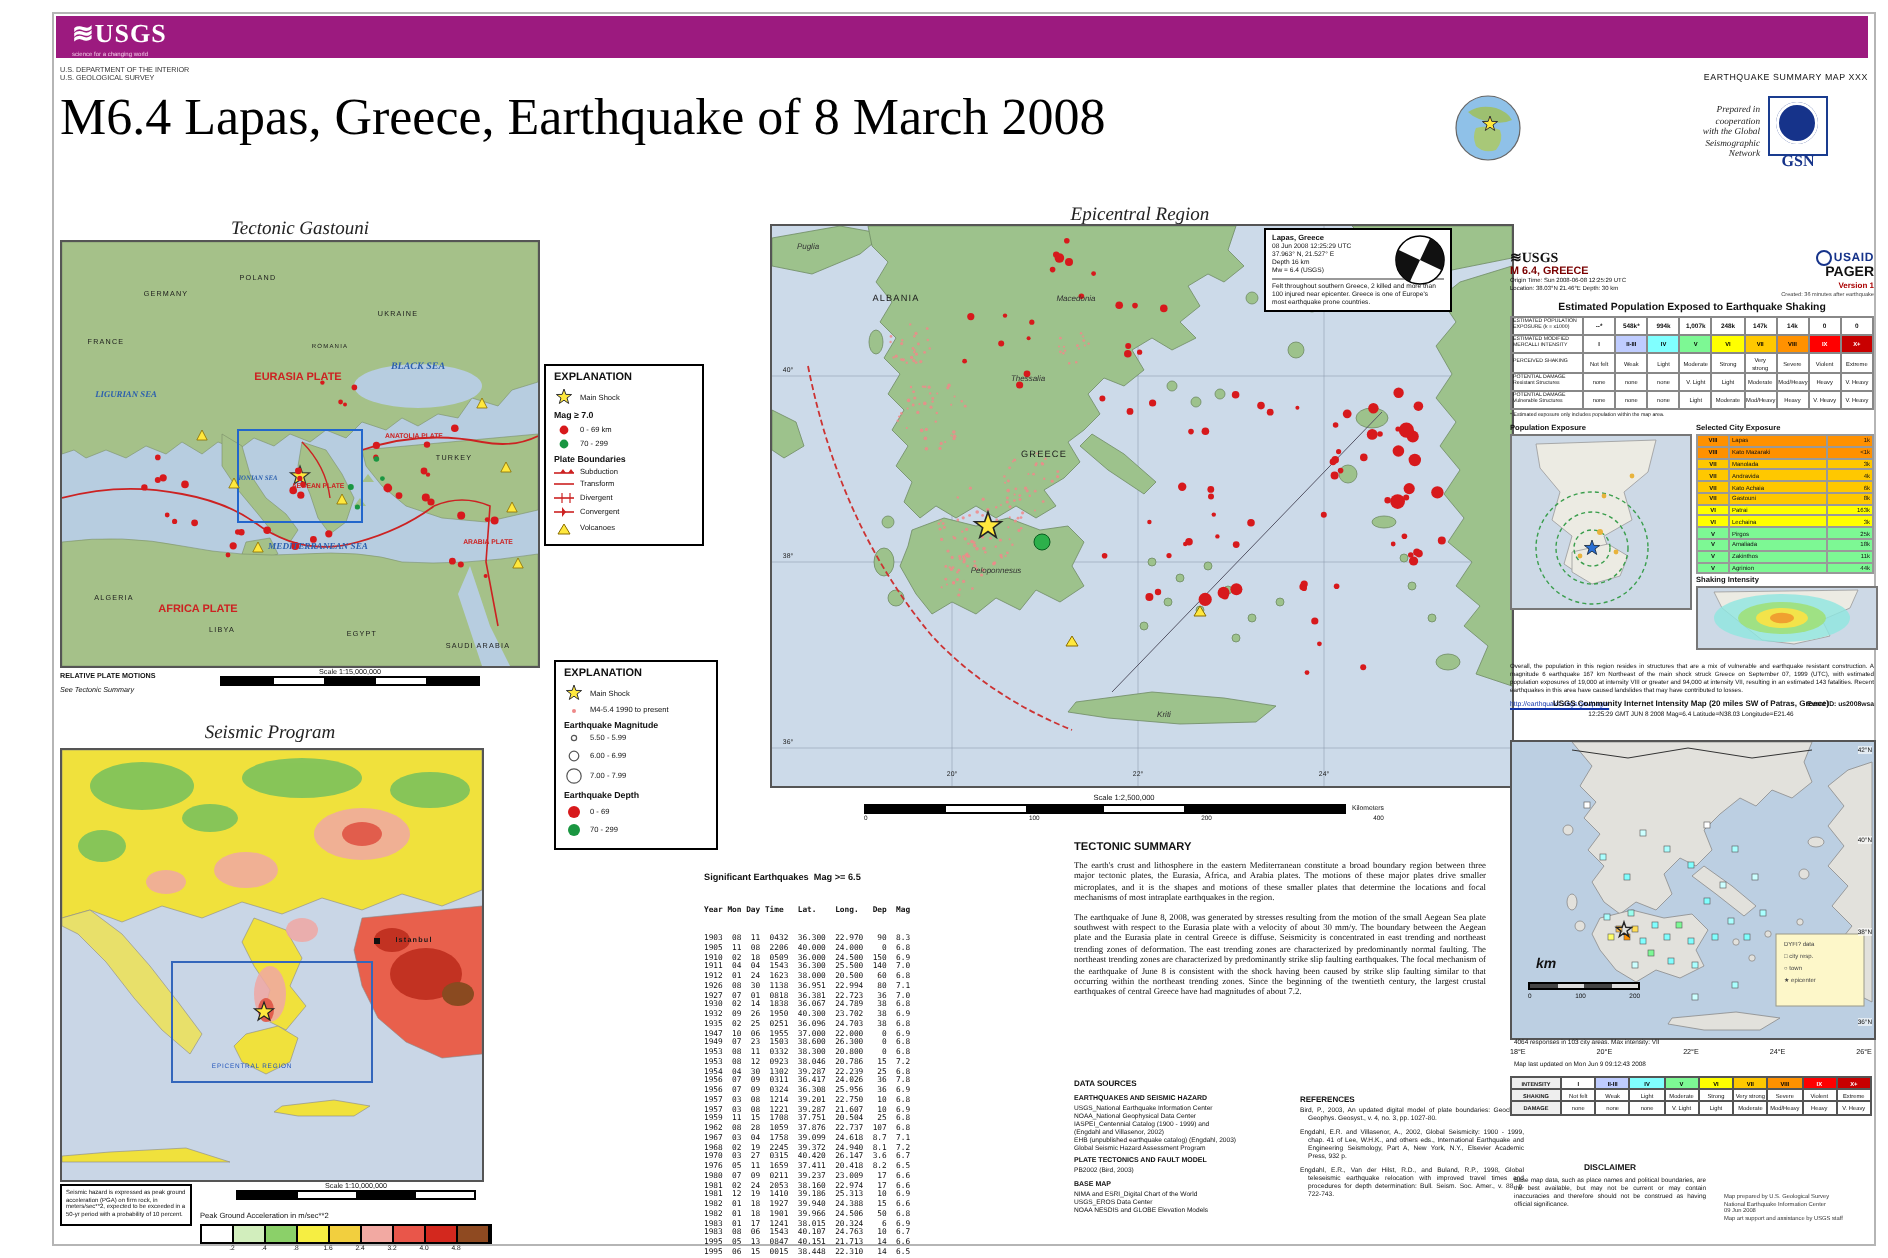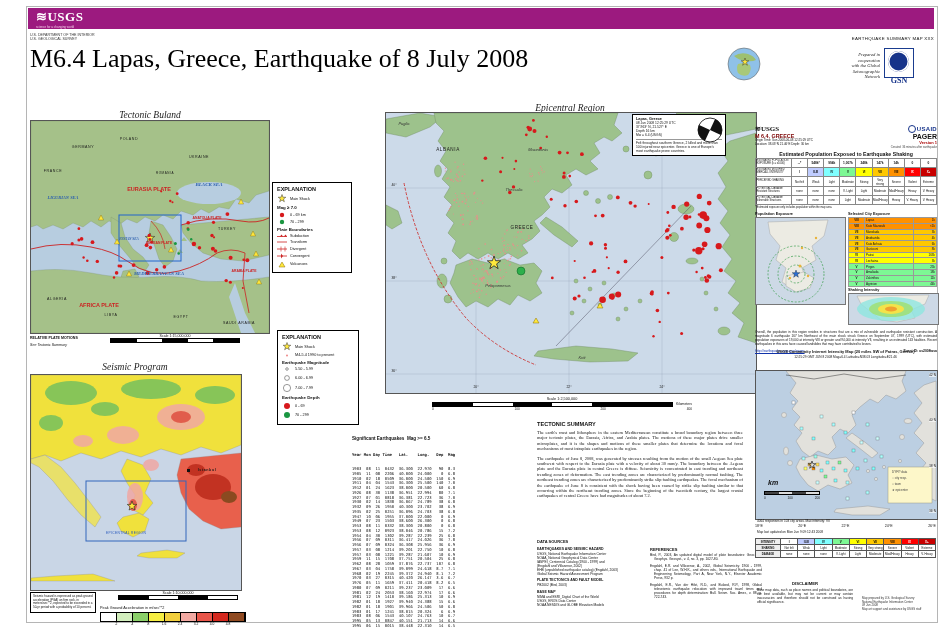--- a/index.html
+++ b/index.html
@@ -92,21 +92,21 @@
 <div class="poster">
   <div class="frame"></div>
 
   <div class="banner"></div>
   <div class="usgs-logo"><span>≋</span><span>USGS</span></div>
   <div class="usgs-tag">science for a changing world</div>
   <div class="dept">
     <div>U.S. DEPARTMENT OF THE INTERIOR</div>
     <div>U.S. GEOLOGICAL SURVEY</div>
   </div>
-  <div class="main-title">M6.4 Lapas, Greece, Earthquake of 8 July 2008</div>
+  <div class="main-title">M6.4 Lapas, Greece, Earthquake of 8 March 2008</div>
   <div class="esm">EARTHQUAKE SUMMARY MAP XXX</div>
   <div class="coop">
       <div>Prepared in</div>
       <div>cooperation</div>
       <div>with the Global</div>
       <div>Seismographic</div>
       <div>Network</div>
     </div>
   <div class="gsn-box">
       <div class="gsn-globe"></div>
@@ -115,21 +115,21 @@
 
   <svg class="abs" style="left:726px;top:46px" width="36" height="36">
     <circle cx="18" cy="18" r="16" fill="#8fc1e8" stroke="#666" stroke-width="0.6"></circle>
     <path d="M8,10 Q14,6 22,8 Q28,10 30,14 Q26,16 20,15 Q12,14 8,10 Z" fill="#9dc070"></path>
     <path d="M12,18 Q18,16 24,19 Q26,24 22,29 Q16,31 12,27 Q10,22 12,18 Z" fill="#a8c878"></path>
     <g transform="translate(19,16)">
         <polygon points="0,-4 0.94,-1.29 3.8,-1.24 1.52,0.49 2.35,3.24 0,1.6 -2.35,3.24 -1.52,0.49 -3.8,-1.24 -0.94,-1.29" fill="#ffe83d" stroke="#333" stroke-width="0.5"></polygon>
       </g>
   </svg>
 
-  <div class="sec-title" style="left:60px;top:110px;width:180px">Tectonic Buland</div>
+  <div class="sec-title" style="left:60px;top:110px;width:180px">Tectonic Gastouni</div>
   <div class="mapbox" style="left:30px;top:120px;width:238px;height:212px">
     <svg id="tecmap" width="238" height="212">
       <rect width="238" height="212" fill="#b7cde0"></rect>
       <path d="M0,0 H238 V70 L225,74 218,82 205,78 198,88 188,86 178,92 170,88 162,94 150,90 142,98 132,94 124,100 114,96 106,102 96,98 88,104 78,100 70,106 60,100 52,106 42,102 32,108 22,104 12,108 6,104 0,106 Z" fill="#a5c189" stroke="#7a8f6a" stroke-width="0.3"></path>
       <path d="M80,96 L90,102 94,116 102,128 112,136 118,144 114,150 106,146 98,136 88,124 80,112 Z" fill="#a5c189" stroke="#7a8f6a" stroke-width="0.3"></path>
       <path d="M92,150 L104,148 108,156 98,160 90,156 Z" fill="#a5c189" stroke="#7a8f6a" stroke-width="0.3"></path>
       <path d="M120,100 L132,104 140,116 146,128 142,140 134,146 128,138 124,126 118,112 Z" fill="#a5c189" stroke="#7a8f6a" stroke-width="0.3"></path>
       <path d="M150,104 L238,96 238,134 212,140 190,138 172,132 160,122 152,112 Z" fill="#a5c189" stroke="#7a8f6a" stroke-width="0.3"></path>
       <ellipse cx="178" cy="72" rx="32" ry="11" fill="#b7cde0"></ellipse>
       <path d="M0,150 Q30,146 60,152 Q90,158 120,156 Q150,154 170,160 Q200,162 238,156 L238,212 L0,212 Z" fill="#a5c189" stroke="#7a8f6a" stroke-width="0.3"></path>

